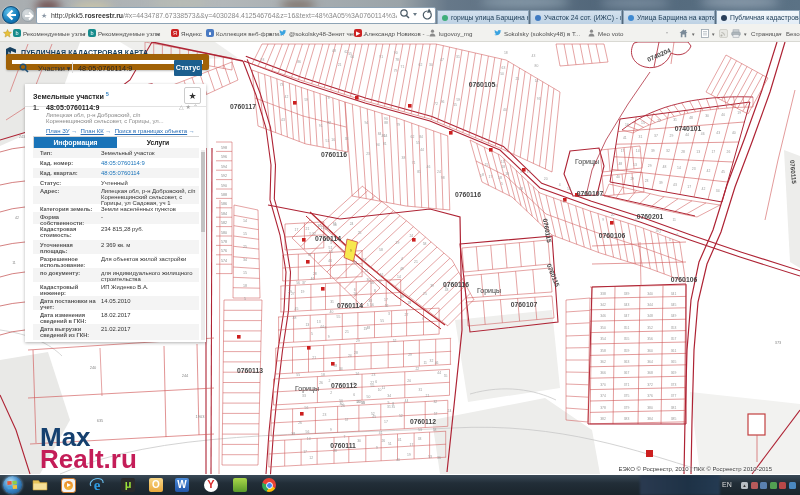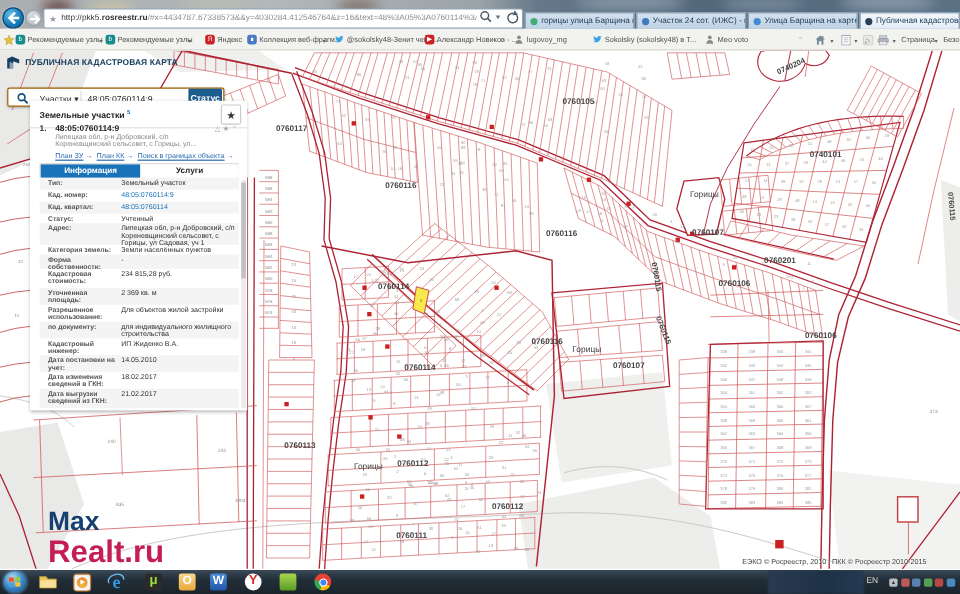--- a/index.html
+++ b/index.html
@@ -22,21 +22,21 @@
 #favbar{left:0;top:24px;width:800px;height:18px;background:#f2f2ef;border-bottom:1px solid #d9d9d3;font-size:6.2px;color:#4f4f4f;white-space:nowrap}
 #favbar .it{position:absolute;top:6px}
 #favbar .ic{position:absolute;top:5px;width:8px;height:8px;border-radius:2px}
 #favbar .car{position:absolute;top:7.5px;font-size:4.5px;color:#666}
 
 #map{left:0;top:42px;width:800px;height:433px;background:#fff}
 
 #pkkhead{left:5px;top:46px;width:300px;height:14px}
 #pkkhead .logo{position:absolute;left:0;top:0;width:12px;height:12px}
 #pkkhead .t{position:absolute;left:16px;top:3px;font-size:7px;font-weight:bold;color:#17405f;letter-spacing:.1px}
-#searchbar{left:6px;top:73px;width:181px;height:16px;background:#fff;border:1px solid #a16207;border-radius:2px;box-shadow:0 1px 2px rgba(0,0,0,.25)}
+#searchbar{left:6px;top:54px;width:203px;height:16px;background:#fff;border:6px solid #a16207;border-radius:2px;box-shadow:0 1px 2px rgba(0,0,0,.25)}
 #searchbar .mag{position:absolute;left:7px;top:2.5px;width:10px;height:10px}
 #searchbar .sel{position:absolute;left:26px;top:4px;font-size:7.3px;color:#333}
 #searchbar .sep{position:absolute;left:60px;top:2px;width:1px;height:11px;background:#ddd}
 #searchbar .q{position:absolute;left:66px;top:4px;font-size:7.3px;color:#222}
 #searchbar .x{position:absolute;left:166px;top:4px;font-size:7px;color:#bbb}
 #findbtn{position:absolute;right:1px;top:0px;width:28px;height:15.5px;background:#1b5e8e;color:#fff;font-size:7.3px;font-weight:bold;text-align:center;line-height:15.5px;border-radius:1px}
 #panel{left:25px;top:84px;width:181px;height:258px;background:#fff;box-shadow:0 1px 3px rgba(0,0,0,.3);font-size:6px;color:#333}
 #panel .hdr{position:absolute;left:0;top:0;width:181px;height:23px;border-bottom:1px solid #e2e2e2}
 #panel .hdr .t{position:absolute;left:8px;top:7px;font-size:7.2px;font-weight:bold;color:#222}
 #panel .hdr sup{font-size:5px;color:#1a73ba}
@@ -51,21 +51,21 @@
 #panel .tabs .t1{position:absolute;left:0;top:0;width:83px;height:12px;background:#1973b8;color:#fff;font-weight:bold;font-size:6.8px;text-align:center;line-height:12px}
 #panel .tabs .t2{position:absolute;left:83px;top:0;width:82px;height:12px;background:#fff;color:#222;font-weight:bold;font-size:6.8px;text-align:center;line-height:12px}
 .row{position:absolute;left:8px;width:166px}
 .row .lb{position:absolute;left:7px;top:1.5px;width:57px;color:#555;font-weight:bold;font-size:5.7px;line-height:6.1px}
 .row .vl{position:absolute;left:68px;top:1.5px;width:95px;color:#333;font-size:5.9px;line-height:6.3px}
 .row .vl.lnk{color:#1a73ba}
 .zeb{background:#f4f4f4}
 #pscroll{left:201px;top:150px;width:4px;height:190px;background:#ececec}
 #pthumb{left:201px;top:152px;width:4px;height:80px;background:#c2c2c2}
 
-#wm1{left:40px;top:422px;font-size:22px;font-weight:bold;color:#15406f}
+#wm1{left:40px;top:422px;font-size:26px;font-weight:bold;color:#15406f}
 #wm2{left:40px;top:444px;font-size:26px;font-weight:bold;color:#c41d58}
 #copy{right:28px;top:466px;font-size:6px;color:#3c3c3c;text-shadow:0 0 2px #fff,0 0 2px #fff}
 
 #taskbar{left:0;top:475px;width:800px;height:20px;background:linear-gradient(#3a4a57,#222e38 40%,#1a242c);overflow:hidden}
 #taskbar .tic{position:absolute;top:2px;width:16px;height:16px;border-radius:2px}
 </style></head><body>
 <div id="page">
 <div class="abs" id="map"><svg width="800" height="433" viewBox="0 42 800 433" font-family="Liberation Sans, sans-serif">
         <polygon points="0.0,42.0 80.0,42.0 56.0,108.0 18.0,138.0 0.0,146.0" fill="#e9e9e7"></polygon>
         <polygon points="120.0,42.0 215.0,42.0 238.0,58.0 150.0,60.0" fill="#efefed"></polygon>

